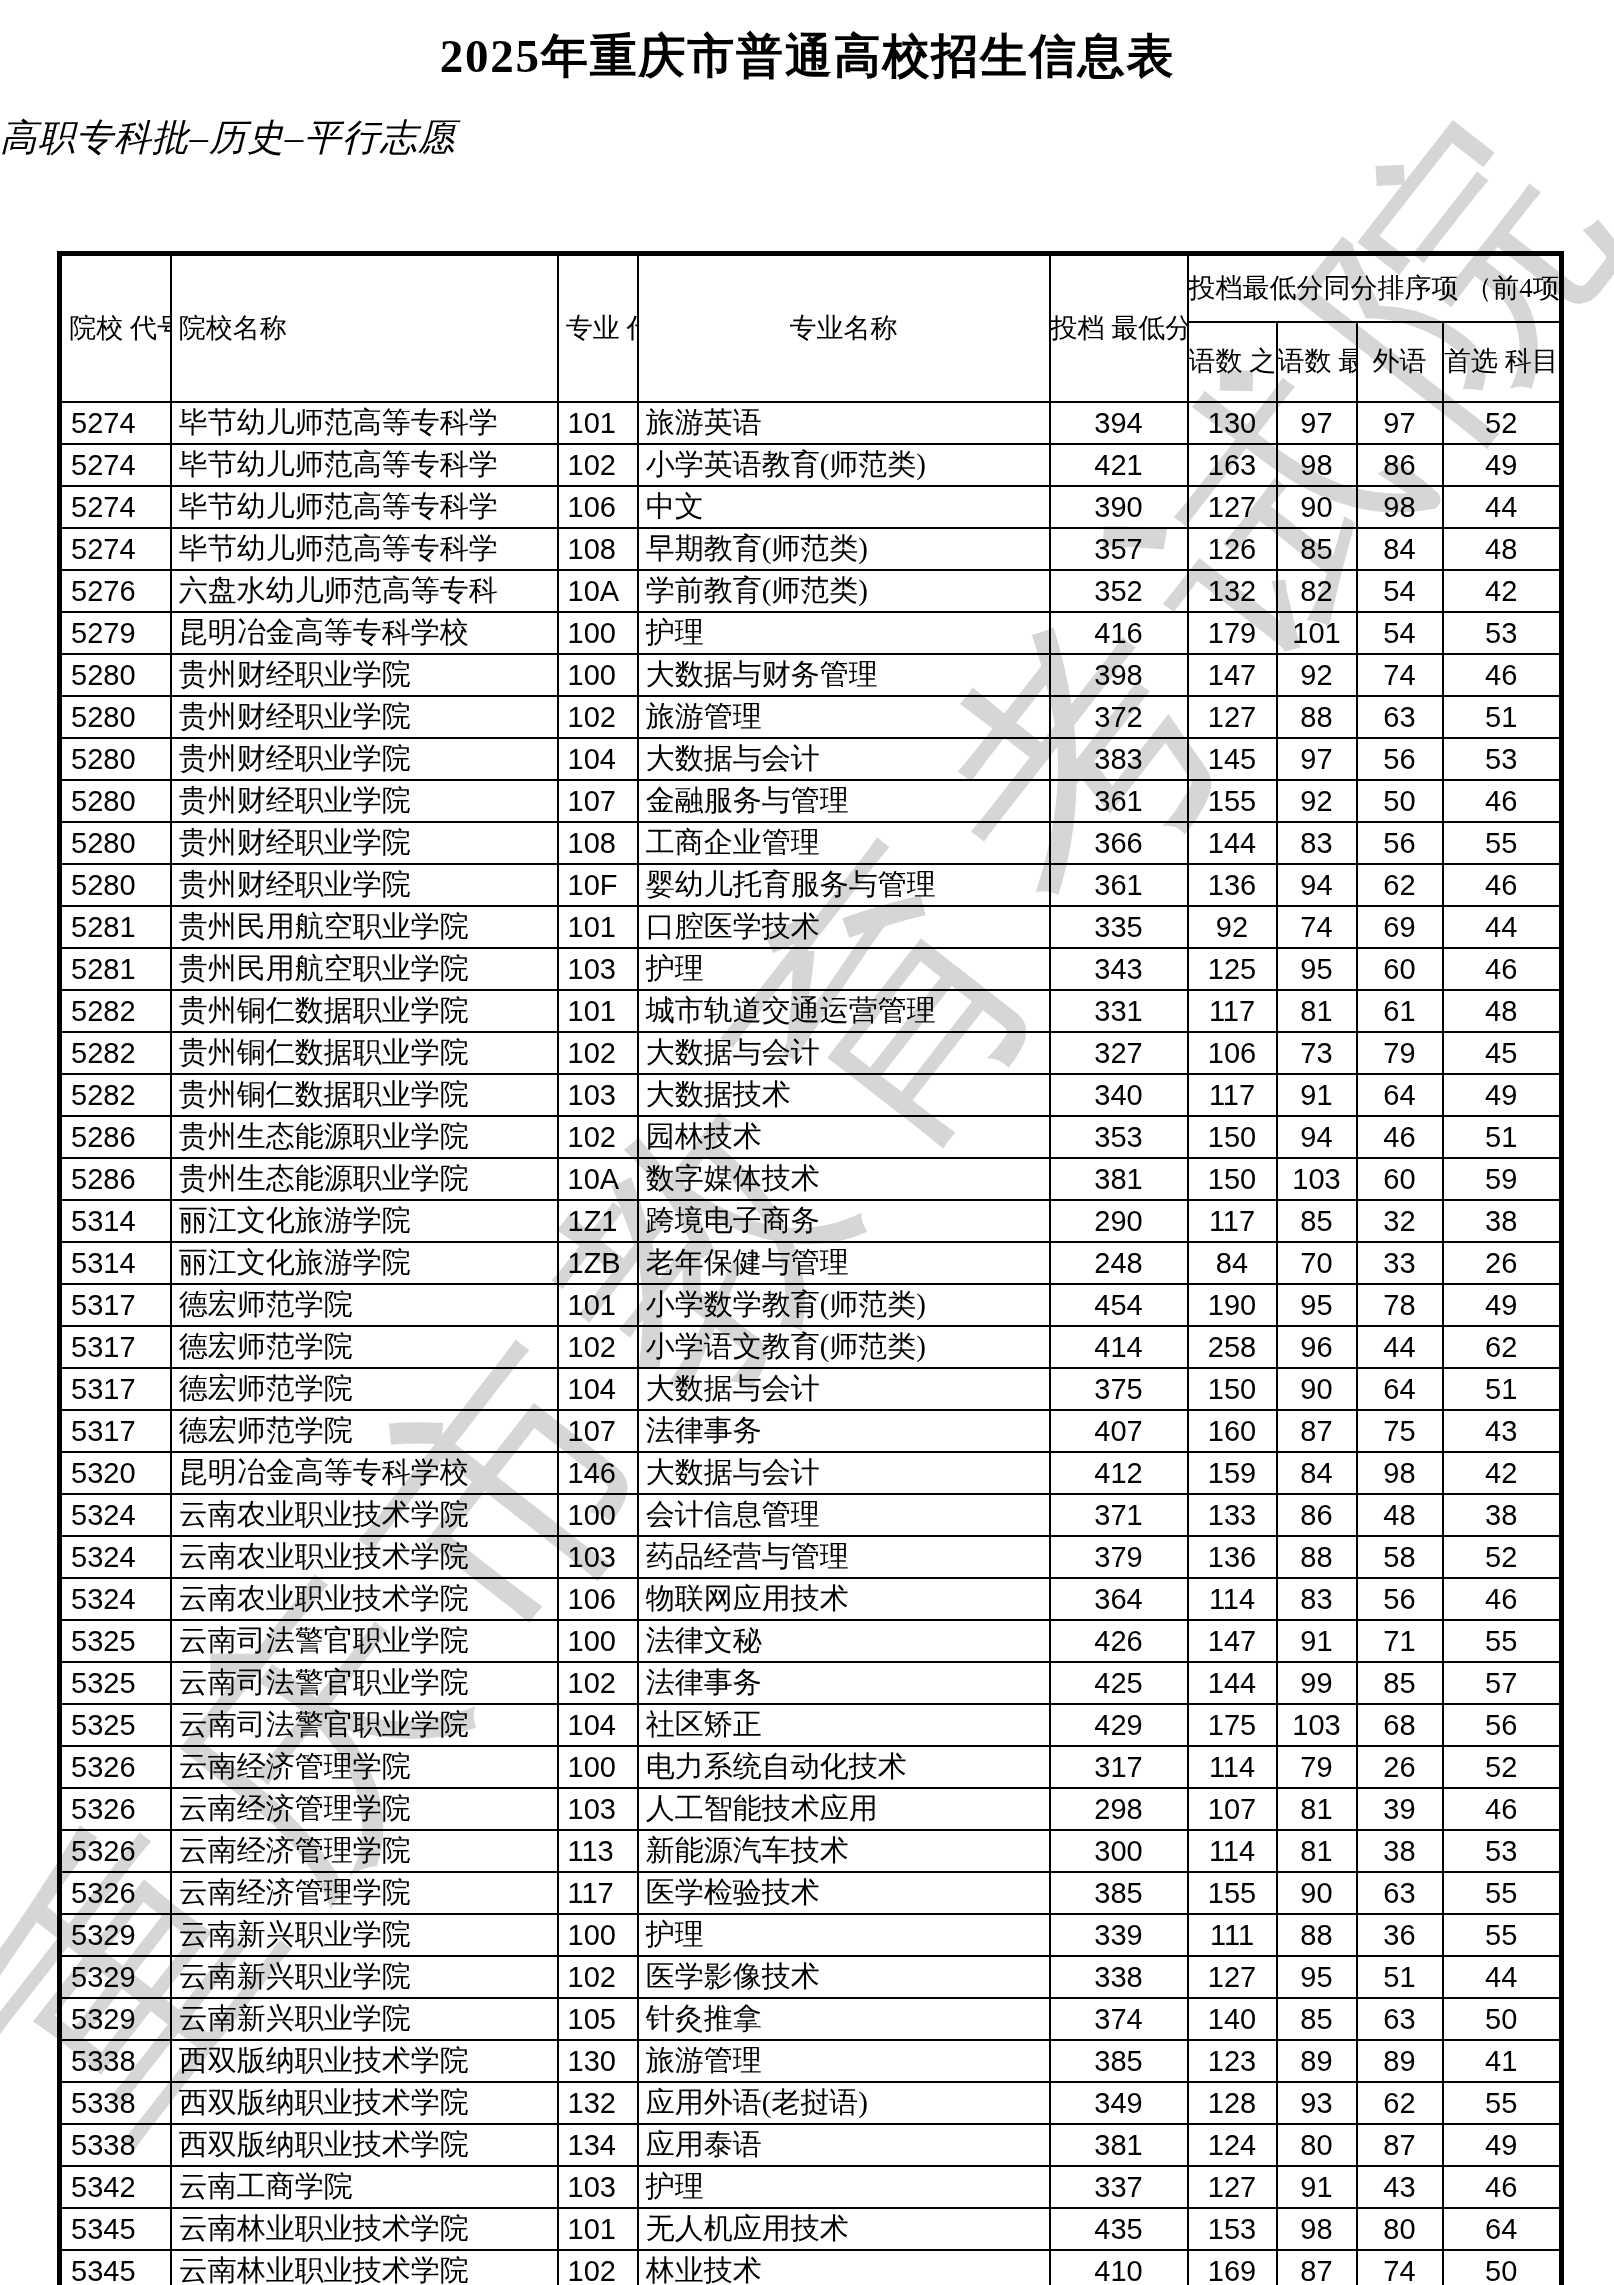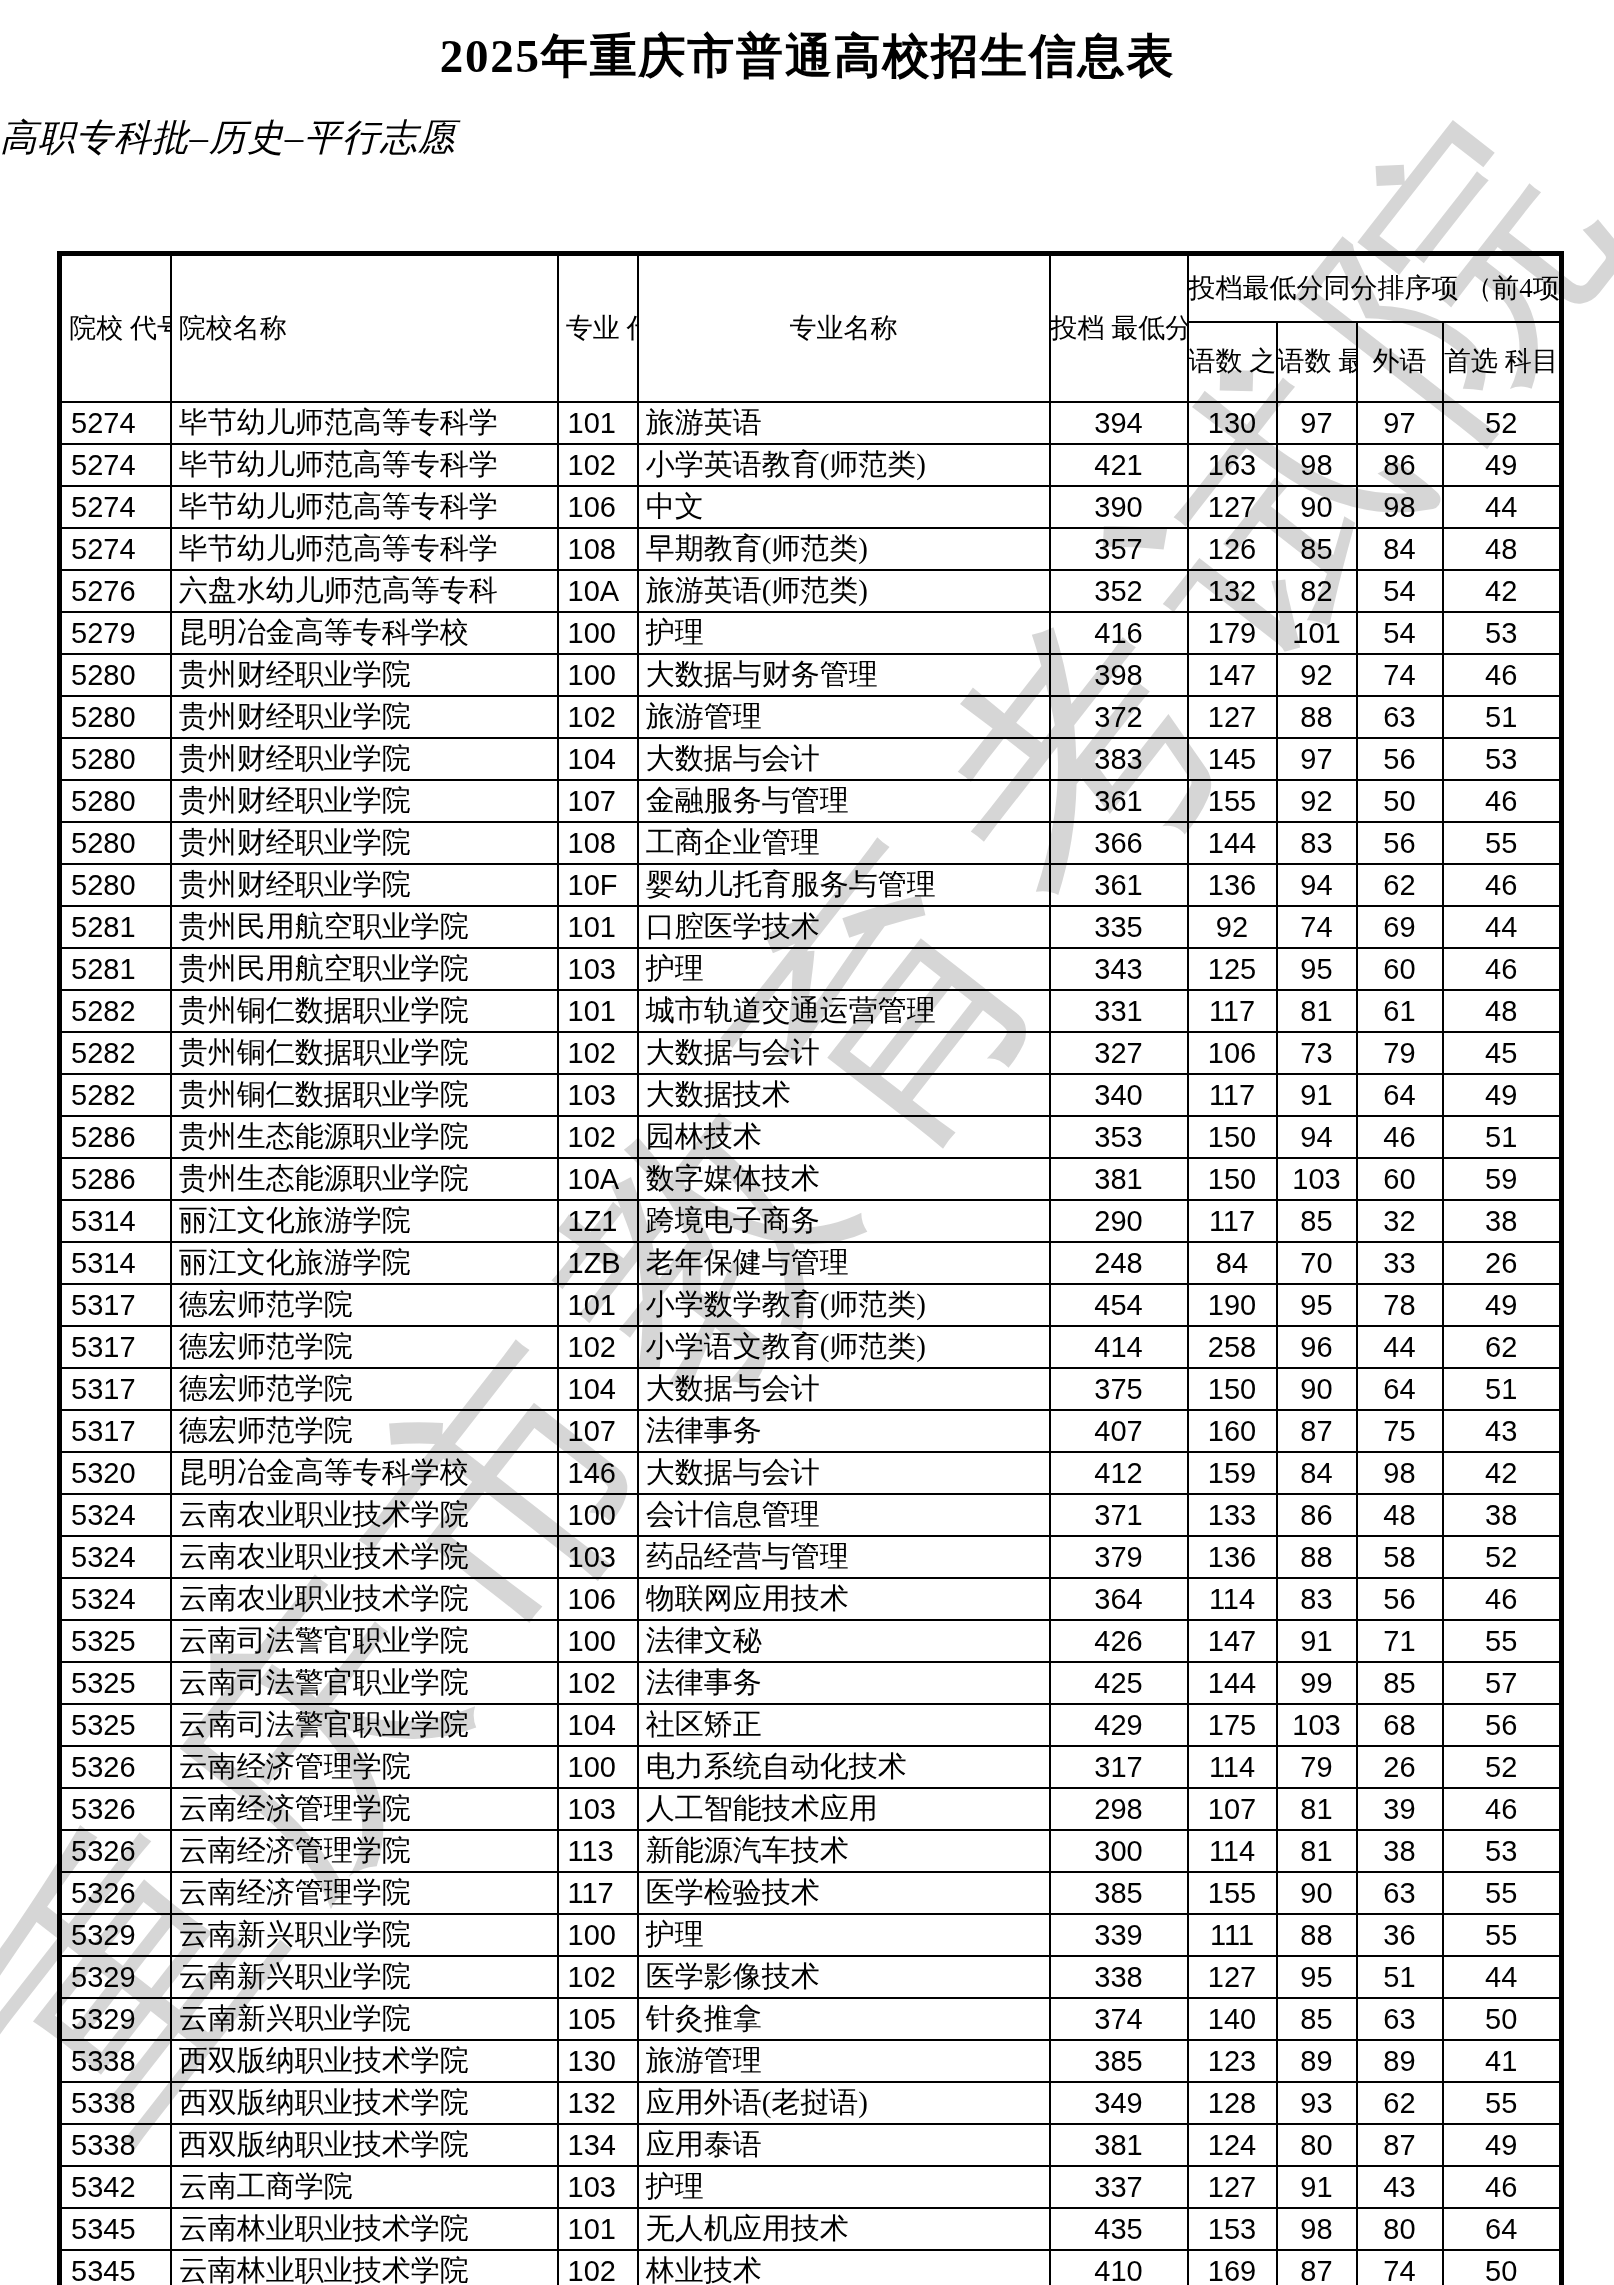--- a/index.html
+++ b/index.html
@@ -190,21 +190,21 @@
           <td class="num">357</td>
           <td class="num">126</td>
           <td class="num">85</td>
           <td class="num">84</td>
           <td class="num">48</td>
         </tr>
         <tr>
           <td class="num left">5276</td>
           <td class="zh">六盘水幼儿师范高等专科</td>
           <td class="num left">10A</td>
-          <td class="zh">旅游英语(师范类)</td>
+          <td class="zh">学前教育(师范类)</td>
           <td class="num">352</td>
           <td class="num">132</td>
           <td class="num">82</td>
           <td class="num">54</td>
           <td class="num">42</td>
         </tr>
         <tr>
           <td class="num left">5279</td>
           <td class="zh">昆明冶金高等专科学校</td>
           <td class="num left">100</td>

